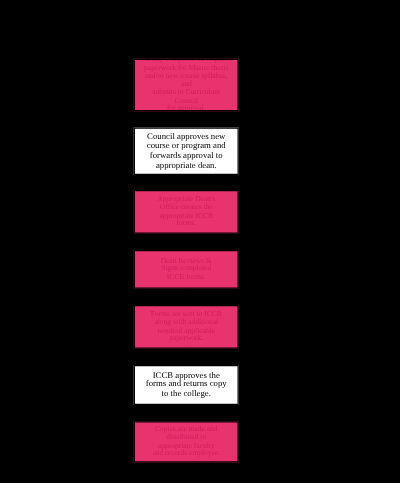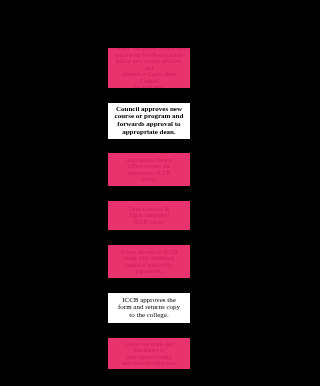--- a/index.html
+++ b/index.html
@@ -59,21 +59,21 @@
 
   <div class="node pink" style="left:107px; top:47px; width:84px; height:42px;">
     <span class="txt">Faculty completes all required
 paperwork for Master thesis
 and/or new course syllabus, and
 submits to Curriculum Council
 for approval.</span>
   </div>
   <div class="connector" style="left:148px; top:89px; height:13px;"></div>
 
-  <div class="node white" style="left:107px; top:102px; width:84px; height:38px;font-weight:bold;">
+  <div class="node white" style="left:107px; top:102px; width:84px; height:38px;">
     <span class="txt">Council approves new
 course or program and
 forwards approval to
 appropriate dean.</span>
   </div>
   <div class="connector" style="left:148px; top:140px; height:12px;"></div>
 
   <div class="node pink" style="left:107px; top:152px; width:84px; height:35px;">
     <span class="txt">Appropriate Dean's
 Office creates the
@@ -92,21 +92,21 @@
   <div class="node pink" style="left:107px; top:244px; width:84px; height:35px;">
     <span class="txt">Forms are sent to ICCB
 along with additional
 required applicable
 paperwork.</span>
   </div>
   <div class="connector" style="left:148px; top:279px; height:13px;"></div>
 
   <div class="node white" style="left:107px; top:292px; width:84px; height:32px;">
     <span class="txt">ICCB approves the
-form and returns copy
+forms and returns copy
 to the college.</span>
   </div>
   <div class="connector" style="left:148px; top:324px; height:13px;"></div>
 
   <div class="node pink" style="left:107px; top:337px; width:84px; height:33px;">
     <span class="txt">Copies are made and
 distributed to
 appropriate faculty
 and records employee.</span>
   </div>

